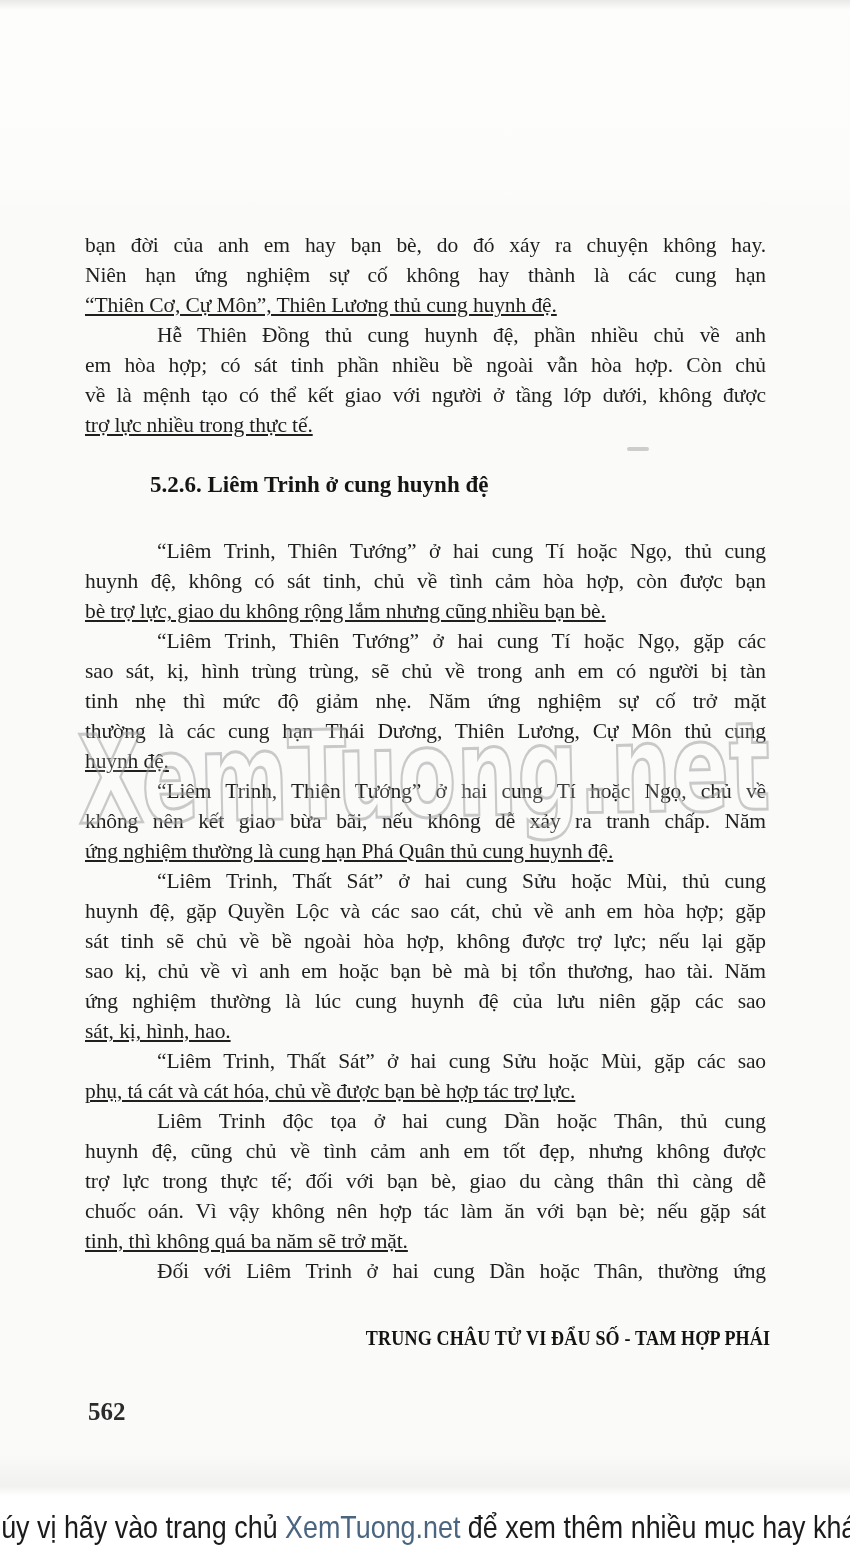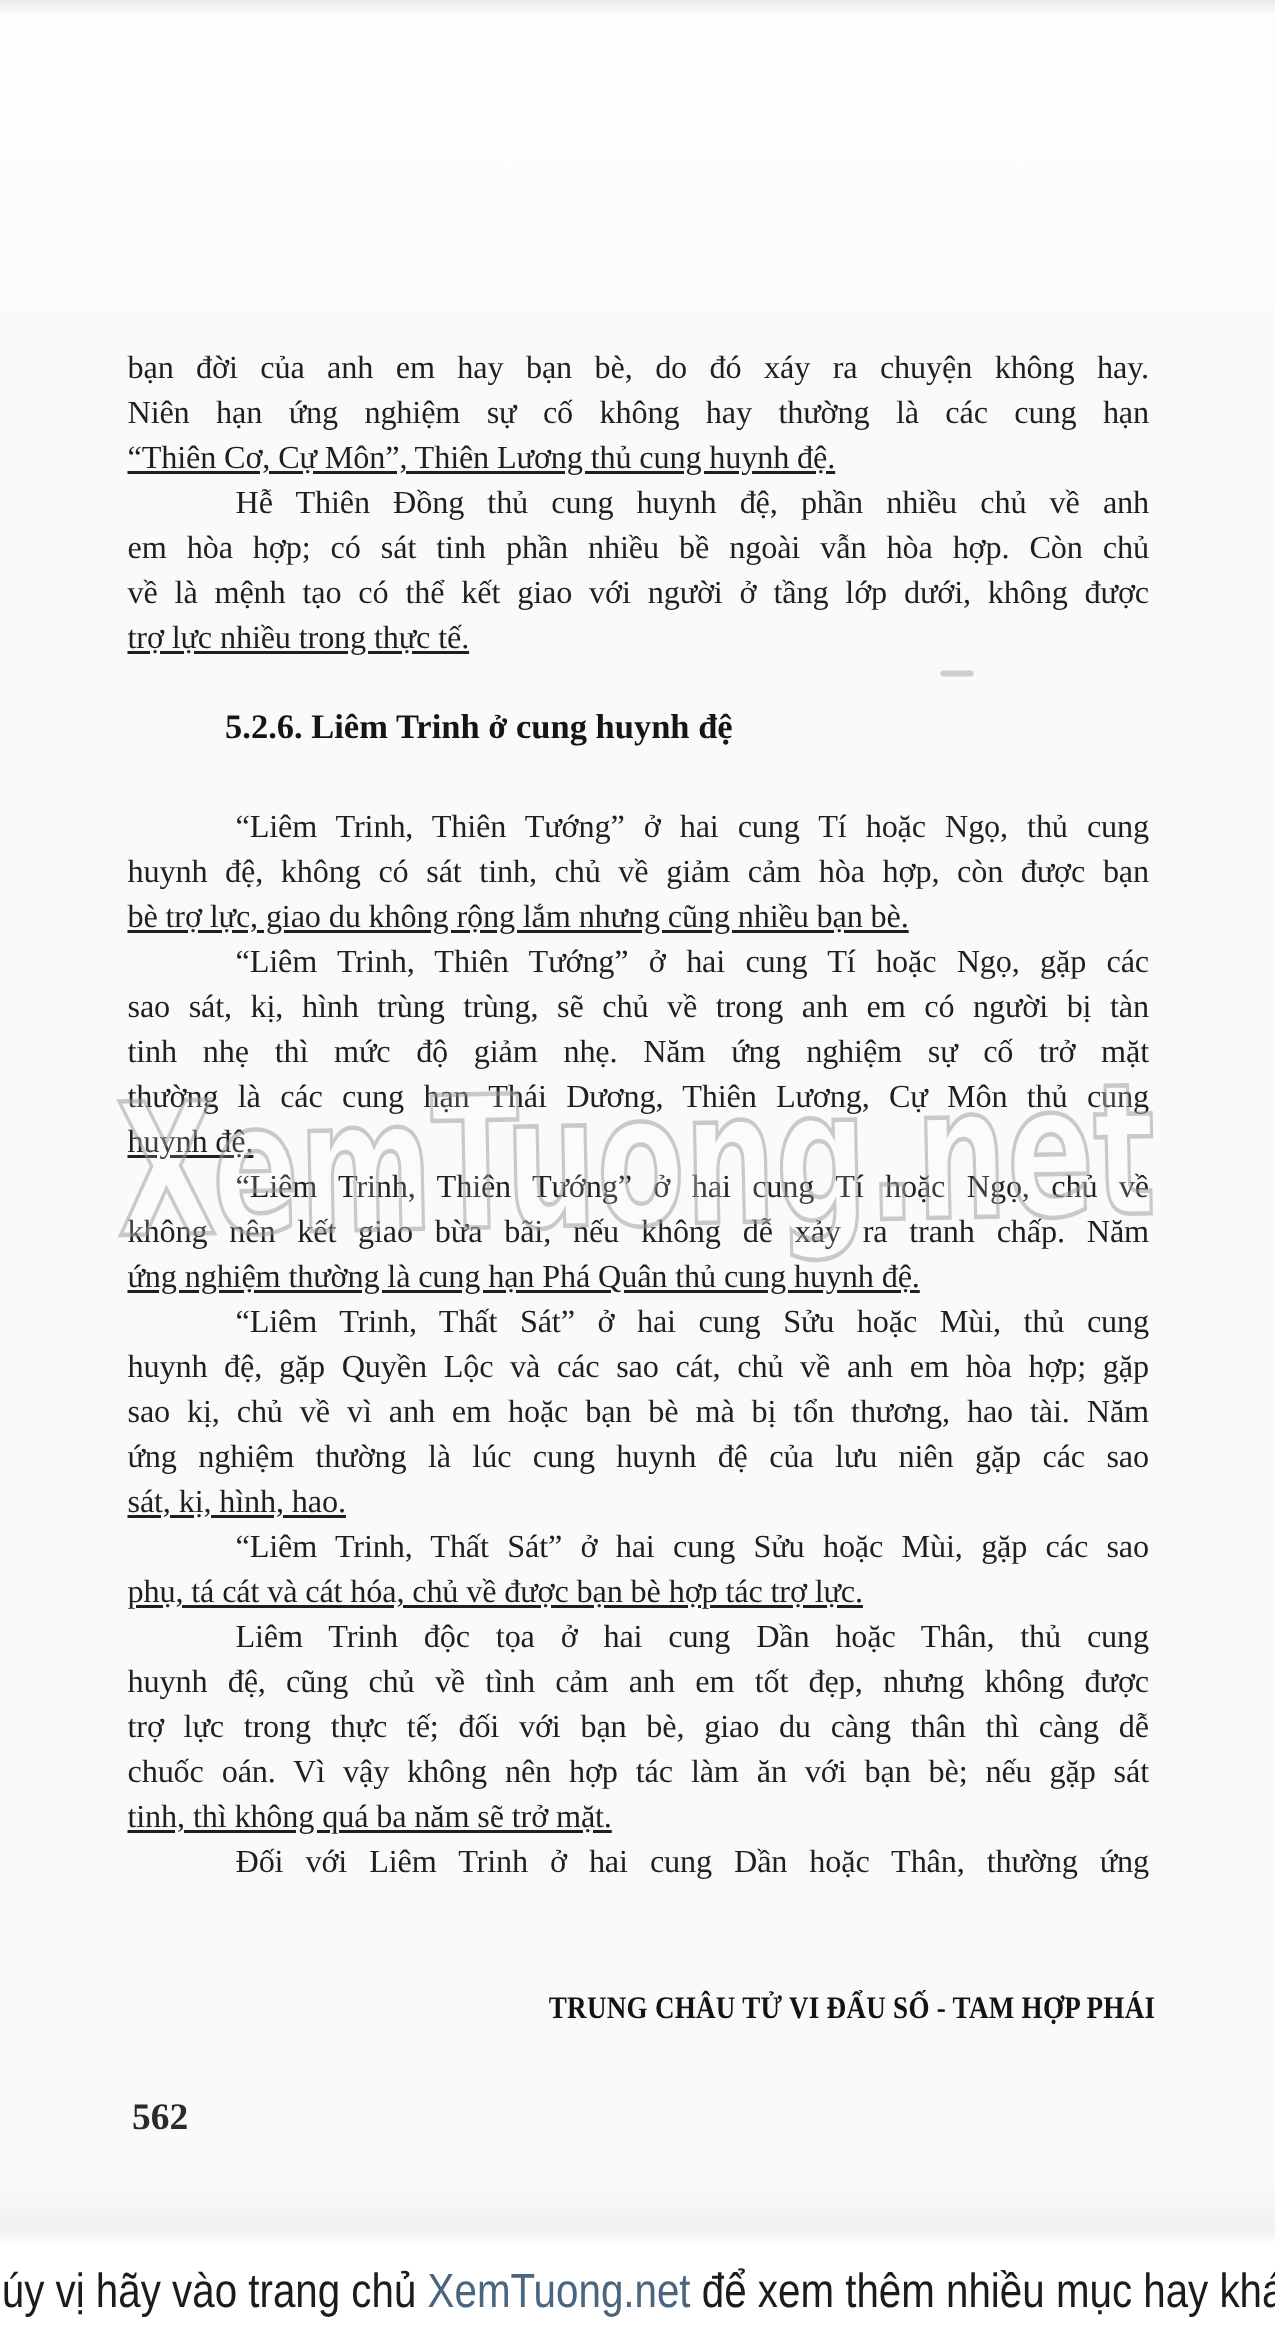--- a/index.html
+++ b/index.html
@@ -61,50 +61,51 @@
 </head>
 <body>
 
 <div class="page">
 
   <div class="scan">
 
     <div class="article" style="color: rgb(31, 31, 31);">
         <div>
           <div class="line">bạn đời của anh em hay bạn bè, do đó xáy ra chuyện không hay.</div>
-          <div class="line">Niên hạn ứng nghiệm sự cố không hay thường là các cung hạn</div>
+          <div class="line">Niên hạn ứng nghiệm sự cố không hay thành là các cung hạn</div>
           <div class="line end">“Thiên Cơ, Cự Môn”, Thiên Lương thủ cung huynh đệ.</div>
         </div>
         <div>
           <div class="line ind">Hễ Thiên Đồng thủ cung huynh đệ, phần nhiều chủ về anh</div>
           <div class="line">em hòa hợp; có sát tinh phần nhiều bề ngoài vẫn hòa hợp. Còn chủ</div>
           <div class="line">về là mệnh tạo có thể kết giao với người ở tầng lớp dưới, không được</div>
           <div class="line end">trợ lực nhiều trong thực tế.</div>
         </div>
         <div class="heading">5.2.6. Liêm Trinh ở cung huynh đệ</div>
         <div>
           <div class="line ind">“Liêm Trinh, Thiên Tướng” ở hai cung Tí hoặc Ngọ, thủ cung</div>
-          <div class="line">huynh đệ, không có sát tinh, chủ về giảm cảm hòa hợp, còn được bạn</div>
+          <div class="line">huynh đệ, không có sát tinh, chủ về tình cảm hòa hợp, còn được bạn</div>
           <div class="line end">bè trợ lực, giao du không rộng lắm nhưng cũng nhiều bạn bè.</div>
         </div>
         <div>
           <div class="line ind">“Liêm Trinh, Thiên Tướng” ở hai cung Tí hoặc Ngọ, gặp các</div>
           <div class="line">sao sát, kị, hình trùng trùng, sẽ chủ về trong anh em có người bị tàn</div>
           <div class="line">tinh nhẹ thì mức độ giảm nhẹ. Năm ứng nghiệm sự cố trở mặt</div>
           <div class="line">thường là các cung hạn Thái Dương, Thiên Lương, Cự Môn thủ cung</div>
           <div class="line end">huynh đệ.</div>
         </div>
         <div>
           <div class="line ind">“Liêm Trinh, Thiên Tướng” ở hai cung Tí hoặc Ngọ, chủ về</div>
           <div class="line">không nên kết giao bừa bãi, nếu không dễ xảy ra tranh chấp. Năm</div>
           <div class="line end">ứng nghiệm thường là cung hạn Phá Quân thủ cung huynh đệ.</div>
         </div>
         <div>
           <div class="line ind">“Liêm Trinh, Thất Sát” ở hai cung Sửu hoặc Mùi, thủ cung</div>
           <div class="line">huynh đệ, gặp Quyền Lộc và các sao cát, chủ về anh em hòa hợp; gặp</div>
+          <div class="line">sát tinh sẽ chủ về bề ngoài hòa hợp, không được trợ lực; nếu lại gặp</div>
           <div class="line">sao kị, chủ về vì anh em hoặc bạn bè mà bị tổn thương, hao tài. Năm</div>
           <div class="line">ứng nghiệm thường là lúc cung huynh đệ của lưu niên gặp các sao</div>
           <div class="line end">sát, kị, hình, hao.</div>
         </div>
         <div>
           <div class="line ind">“Liêm Trinh, Thất Sát” ở hai cung Sửu hoặc Mùi, gặp các sao</div>
           <div class="line end">phụ, tá cát và cát hóa, chủ về được bạn bè hợp tác trợ lực.</div>
         </div>
         <div>
           <div class="line ind">Liêm Trinh độc tọa ở hai cung Dần hoặc Thân, thủ cung</div>

